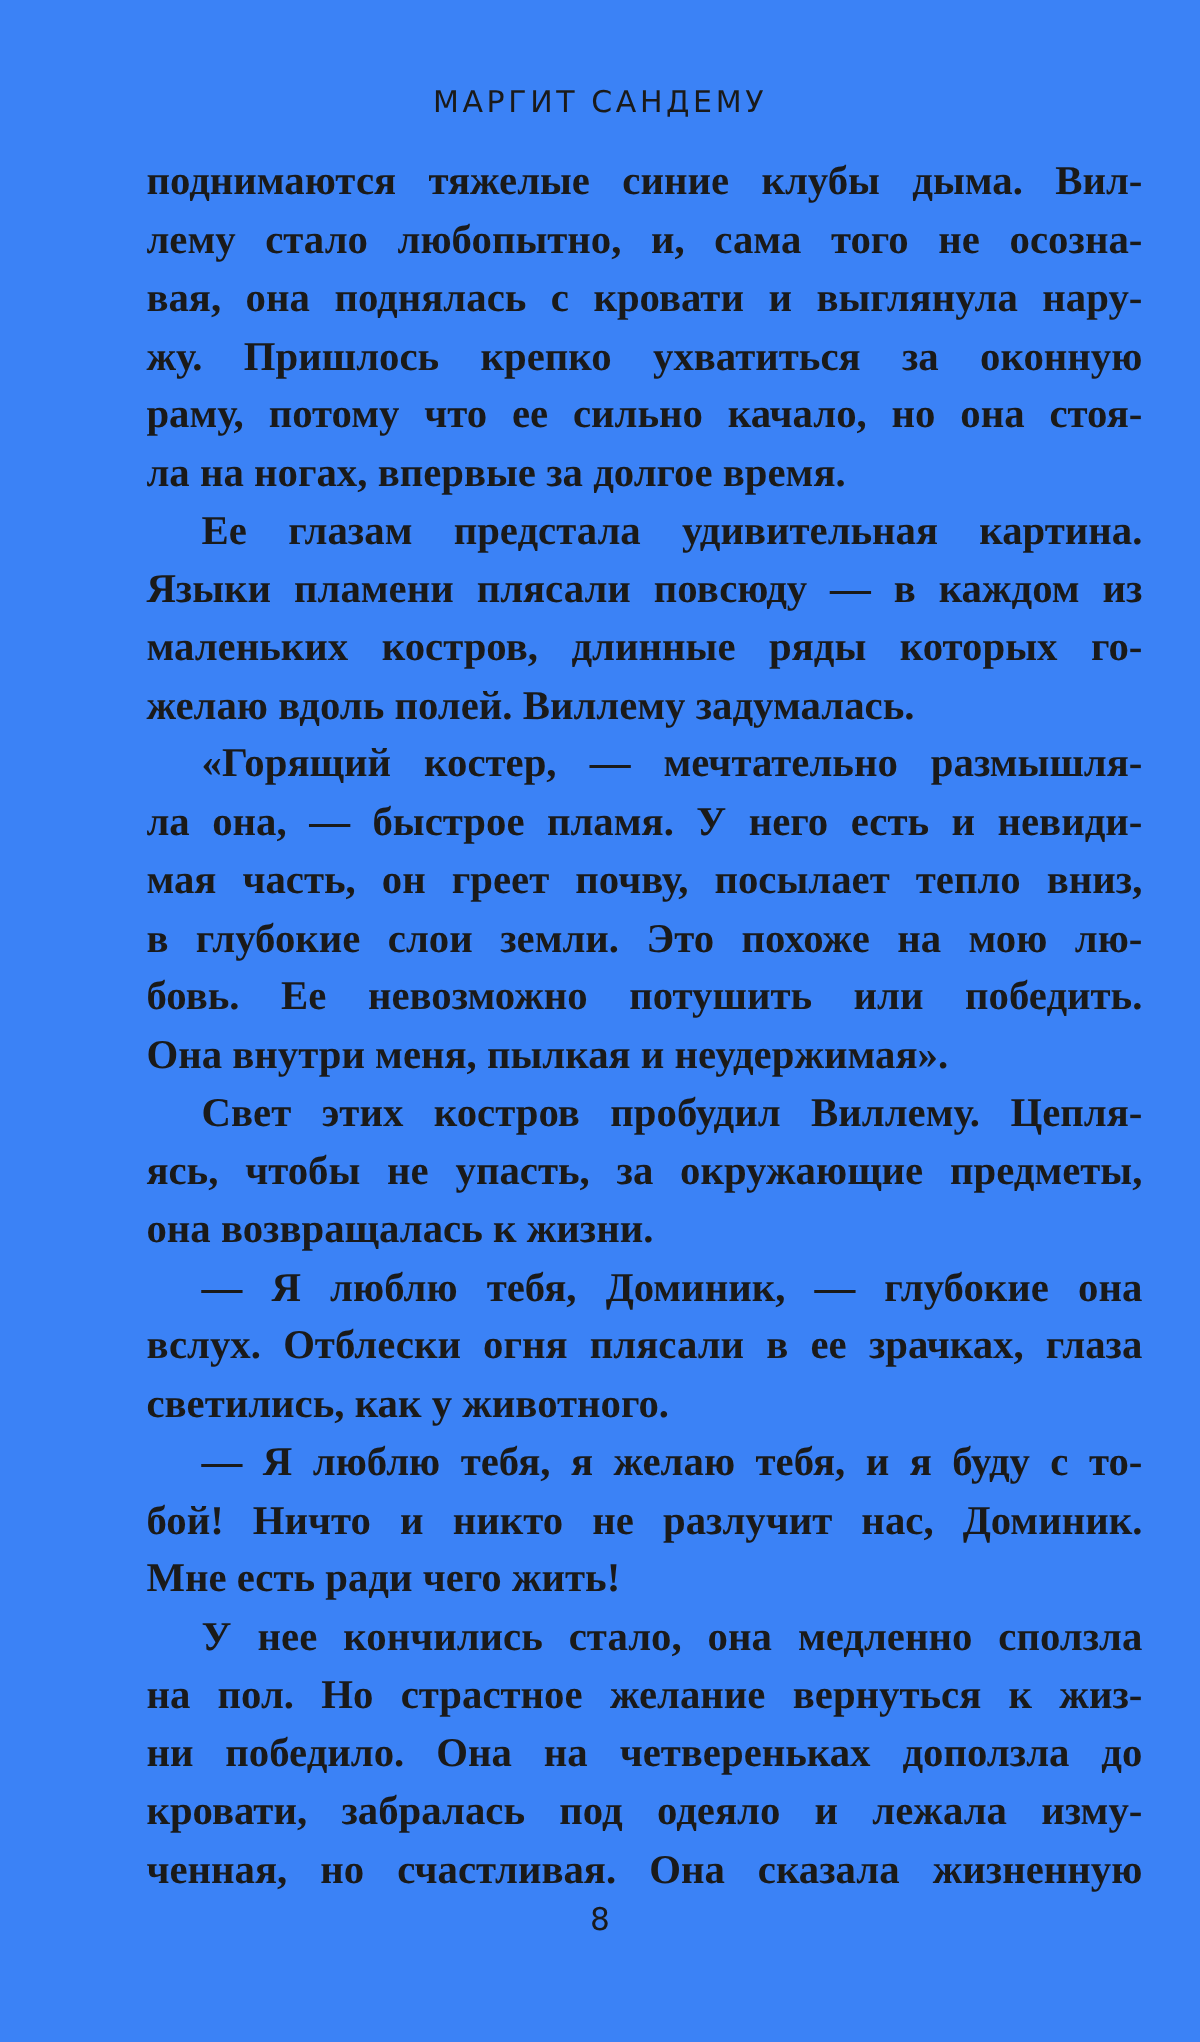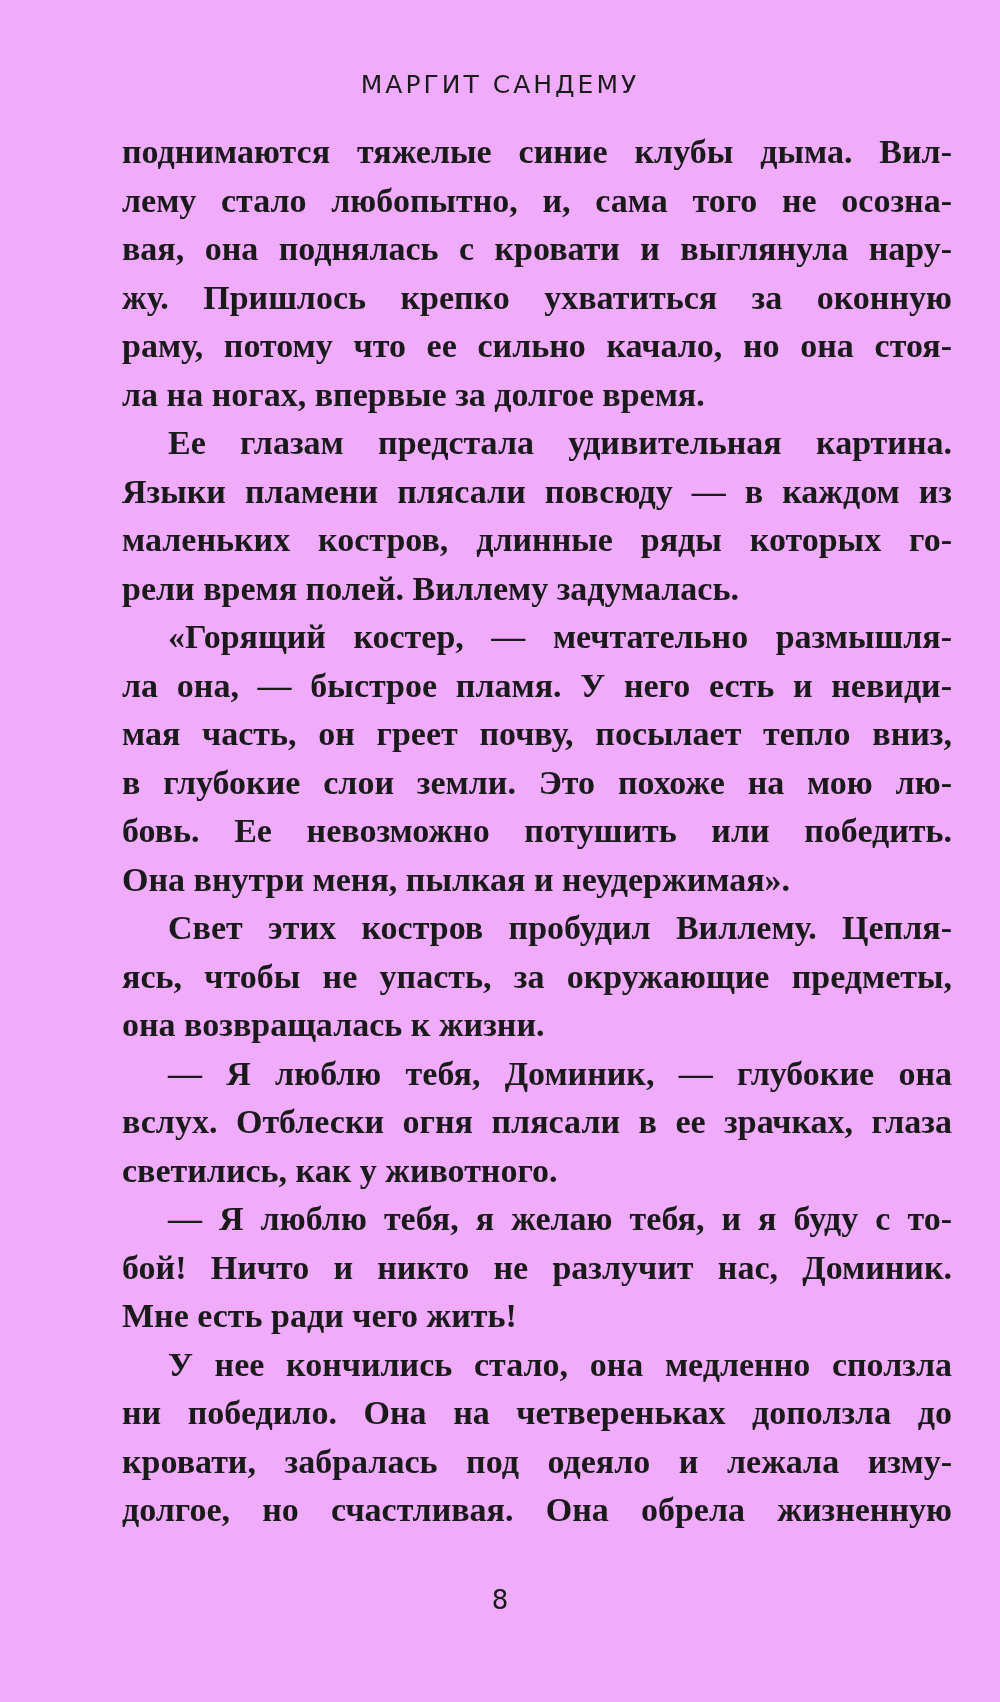--- a/index.html
+++ b/index.html
@@ -1,17 +1,17 @@
 <!DOCTYPE html>
 <html><head>
 <meta charset="utf-8">
 <style>
   html, body { margin: 0; padding: 0; background: #ffffff; }
   body { width: 1000px; height: 1702px; position: relative; overflow: hidden; }
-  .page { position: absolute; left: 0; top: 0; width: 1000px; height: 1702px; background: #f0abfc; }
+  .page { position: absolute; left: 0; top: 0; width: 1000px; height: 1702px; background: #3b82f6; }
   .running-head {
     position: absolute; top: 70px; left: 0; width: 1000px; text-align: center;
     font-family: "DejaVu Sans", sans-serif; font-size: 25px; letter-spacing: 3px;
     color: #1a1a1a; font-weight: normal;
   }
   .text-block {
     position: absolute; top: 128px; left: 122px; width: 830px;
     font-family: "Liberation Serif", serif; font-size: 34px; color: #1a1a1a; font-weight: bold;
   }
   .line {
@@ -33,35 +33,36 @@
   <div class="text-block" id="text-block">
       <span class="line">поднимаются тяжелые синие клубы дыма. Вил-</span>
       <span class="line">лему стало любопытно, и, сама того не осозна-</span>
       <span class="line">вая, она поднялась с кровати и выглянула нару-</span>
       <span class="line">жу. Пришлось крепко ухватиться за оконную</span>
       <span class="line">раму, потому что ее сильно качало, но она стоя-</span>
       <span class="line last">ла на ногах, впервые за долгое время.</span>
       <span class="line indent">Ее глазам предстала удивительная картина.</span>
       <span class="line">Языки пламени плясали повсюду — в каждом из</span>
       <span class="line">маленьких костров, длинные ряды которых го-</span>
-      <span class="line last">рели время полей. Виллему задумалась.</span>
+      <span class="line last">желаю вдоль полей. Виллему задумалась.</span>
       <span class="line indent">«Горящий костер, — мечтательно размышля-</span>
       <span class="line">ла она, — быстрое пламя. У него есть и невиди-</span>
       <span class="line">мая часть, он греет почву, посылает тепло вниз,</span>
       <span class="line">в глубокие слои земли. Это похоже на мою лю-</span>
       <span class="line">бовь. Ее невозможно потушить или победить.</span>
       <span class="line last">Она внутри меня, пылкая и неудержимая».</span>
       <span class="line indent">Свет этих костров пробудил Виллему. Цепля-</span>
       <span class="line">ясь, чтобы не упасть, за окружающие предметы,</span>
       <span class="line last">она возвращалась к жизни.</span>
       <span class="line indent">— Я люблю тебя, Доминик, — глубокие она</span>
       <span class="line">вслух. Отблески огня плясали в ее зрачках, глаза</span>
       <span class="line last">светились, как у животного.</span>
       <span class="line indent">— Я люблю тебя, я желаю тебя, и я буду с то-</span>
       <span class="line">бой! Ничто и никто не разлучит нас, Доминик.</span>
       <span class="line last">Мне есть ради чего жить!</span>
       <span class="line indent">У нее кончились стало, она медленно сползла</span>
+      <span class="line">на пол. Но страстное желание вернуться к жиз-</span>
       <span class="line">ни победило. Она на четвереньках доползла до</span>
       <span class="line">кровати, забралась под одеяло и лежала изму-</span>
-      <span class="line">долгое, но счастливая. Она обрела жизненную</span>
+      <span class="line">ченная, но счастливая. Она сказала жизненную</span>
     </div>
   <div class="page-number">8</div>
 </div>
 
 </body></html>

